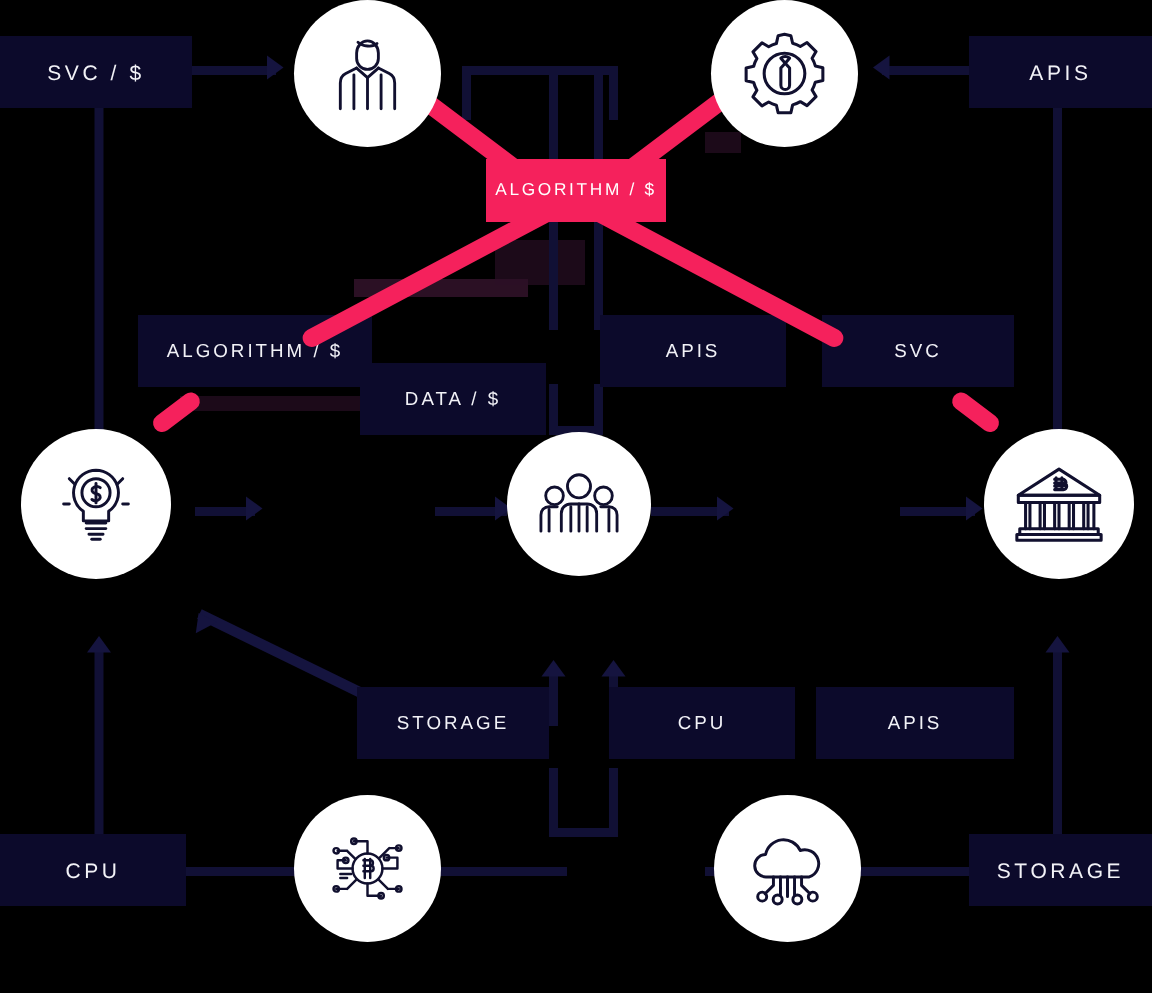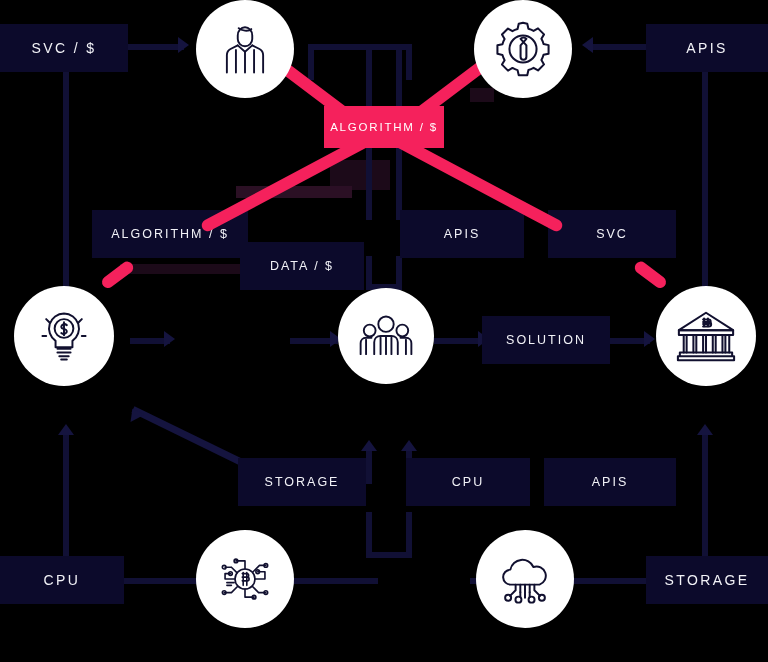--- a/index.html
+++ b/index.html
@@ -205,21 +205,20 @@
 
   <div class="box sm" style="left:92px;top:210px;width:156px;height:48px;">ALGORITHM / $</div>
 
   <div class="box sm" style="left:240px;top:210px;width:124px;height:48px;margin-top:32px;">DATA / $</div>
 
   <div class="box sm" style="left:400px;top:210px;width:124px;height:48px;">APIS</div>
 
   <div class="box sm" style="left:548px;top:210px;width:128px;height:48px;">SVC</div>
 
 
-  <div class="box sm" style="left:482px;top:316px;width:128px;height:48px;">SOLUTION</div>
 
   <div class="box sm" style="left:238px;top:458px;width:128px;height:48px;">STORAGE</div>
 
   <div class="box sm" style="left:406px;top:458px;width:124px;height:48px;">CPU</div>
 
   <div class="box sm" style="left:544px;top:458px;width:132px;height:48px;">APIS</div>
 
   <div class="box" style="left:0px;top:556px;width:124px;height:48px;">CPU</div>
 
   <div class="box" style="left:646px;top:556px;width:122px;height:48px;">STORAGE</div>

